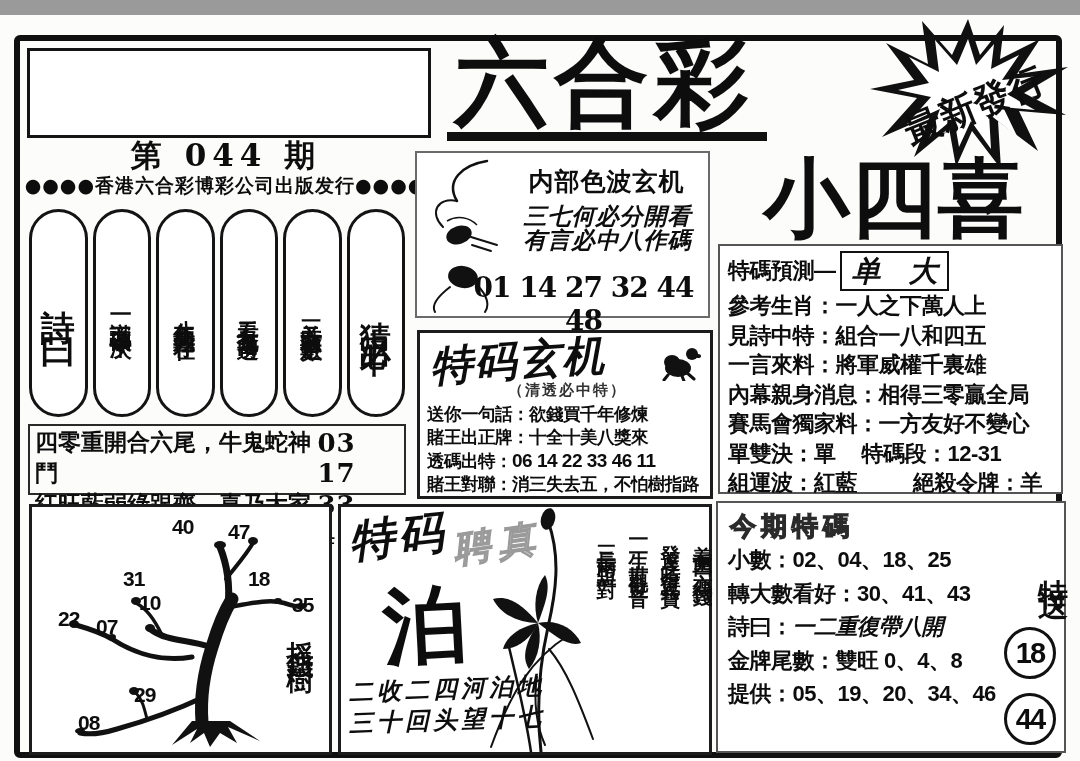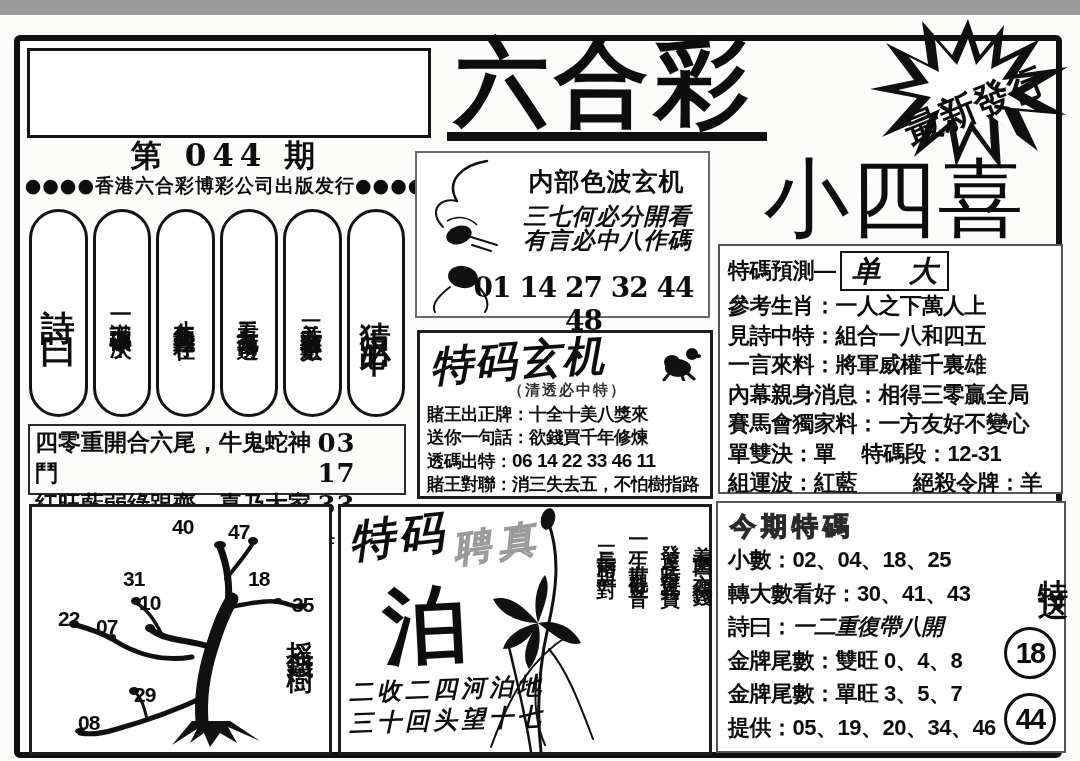--- a/index.html
+++ b/index.html
@@ -46,21 +46,21 @@
 
   
   .temabox{left:417px;top:315px;width:290px;height:163px;border:3px solid #1c1c1c;background:#fff;}
   .tema-title{position:absolute;left:10px;top:0px;font-size:42px;font-weight:900;font-style:italic;
               transform:rotate(-4deg);letter-spacing:2px;}
   .tema-sub{position:absolute;left:88px;top:48px;font-size:15px;font-weight:900;letter-spacing:2px;color:#333;}
   .tema-rows{position:absolute;left:7px;top:70px;right:4px;}
   .tema-row{font-size:17.5px;font-weight:900;line-height:23px;white-space:nowrap;letter-spacing:-0.5px;}
 
   
-  .brand{left:722px;top:140px;width:344px;text-align:center;font-size:86px;font-weight:400;
+  .brand{left:722px;top:140px;width:344px;text-align:center;font-size:86px;font-weight:700;
          letter-spacing:1px;line-height:1;}
   .predictbox{left:718px;top:229px;width:345px;height:250px;border:2px solid #555;
               padding:5px 8px;box-sizing:border-box;background:#fff;}
   .prow{font-size:22px;font-weight:900;line-height:29.5px;white-space:nowrap;letter-spacing:-0.5px;}
   .prow-first{display:flex;align-items:center;height:40px;}
   .boxedval{display:inline-block;border:2px solid #111;font-family:"DejaVu Serif",serif;
             font-style:italic;font-weight:900;font-size:29px;padding:0 10px;margin-left:4px;line-height:36px;}
   .gap{display:inline-block;width:26px;}
 
   
@@ -168,24 +168,24 @@
     <div class="tema-sub sans">（清透必中特）</div>
     <svg style="position:absolute;right:6px;top:8px;" width="46" height="40" viewBox="0 0 46 40">
       <ellipse cx="20" cy="27" rx="13" ry="9" fill="#111"></ellipse>
       <ellipse cx="14" cy="21" rx="8" ry="7" fill="#111"></ellipse>
       <circle cx="34" cy="13" r="6" fill="#111"></circle>
       <ellipse cx="40" cy="15" rx="3" ry="2" fill="#111"></ellipse>
       <path d="M28 31 L36 38 M10 34 L6 39 M24 35 L26 40" stroke="#111" stroke-width="3" stroke-linecap="round"></path>
     </svg>
     <div class="tema-rows">
       <div class="tema-row">
+        <span>送你一句話：</span><span>欲錢買千年修煉</span>
+      </div>
+      <div class="tema-row">
         <span>賭王出正牌：</span><span>十全十美八獎來</span>
-      </div>
-      <div class="tema-row">
-        <span>送你一句話：</span><span>欲錢買千年修煉</span>
       </div>
       <div class="tema-row">
         <span>透碼出特：</span><span style="font-size:19px;">06 14 22 33 46 11</span>
       </div>
       <div class="tema-row">
         <span>賭王對聯：</span><span>消三失去五，不怕樹指路</span>
       </div>
     </div>
   </div>
 
@@ -291,23 +291,20 @@
       <div class="trow">
         <span>轉大數看好：</span><span>30、41、43</span>
       </div>
       <div class="trow">
         <span>詩曰：</span><span class="serif" style="font-style:italic;">一二重復帶八開</span>
       </div>
       <div class="trow">
         <span>金牌尾數：</span><span>雙旺 0、4、8</span>
       </div>
       <div class="trow">
-        <span>金牌尾數：</span><span>單旺 3、5、7</span>
-      </div>
-      <div class="trow">
         <span>提供：</span><span>05、19、20、34、46</span>
       </div>
     </div>
     <div class="today-side">特送</div>
     <div class="circle c1">18</div>
     <div class="circle c2">44</div>
   </div>
 </div>
 
 </body></html>

